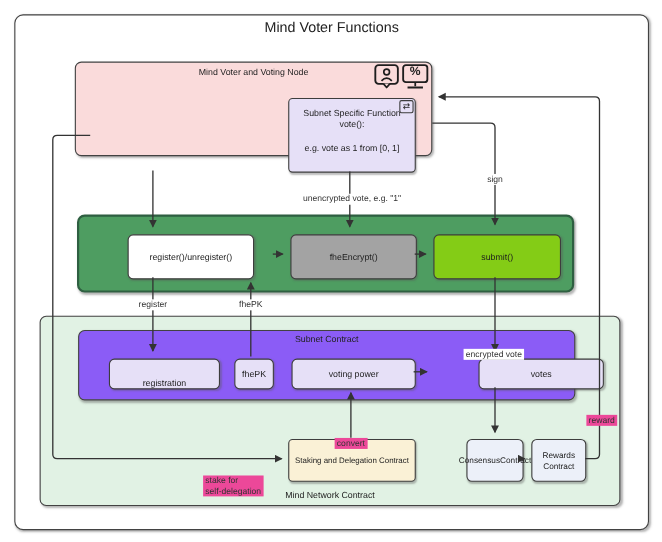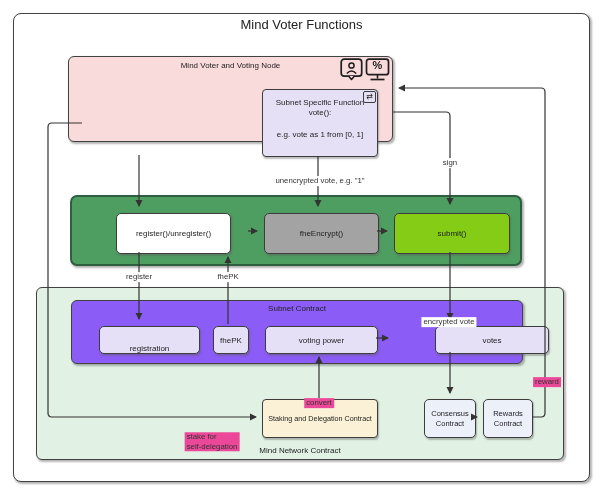--- a/index.html
+++ b/index.html
@@ -96,21 +96,21 @@
       </div>
       <div class="node" style="left:323px;top:25px;width:114px;height:28px;background:#E6E0F7;margin-left:40px;">
         <span>votes</span>
       </div>
     </div>
 
     <div class="node" style="left:225px;top:111px;width:116px;height:39px;background:#FAF1D6;border-radius:4px;font-size:7.2px;">
       <span>Staking and Delegation Contract</span>
     </div>
 
-    <div class="node" style="left:387px;top:111px;width:52px;height:39px;background:#ECF0F9;flex-direction:column;font-size:7.5px;line-height:1.3;">
+    <div class="node" style="left:387px;top:111px;width:52px;height:39px;background:#ECF0F9;flex-direction:row;font-size:7.5px;line-height:1.3;">
       <span>Consensus</span>
       <span>Contract</span>
     </div>
 
     <div class="node" style="left:446px;top:111px;width:50px;height:39px;background:#ECF0F9;flex-direction:column;font-size:7.5px;line-height:1.3;">
       <span>Rewards</span>
       <span>Contract</span>
     </div>
   </div>
 

